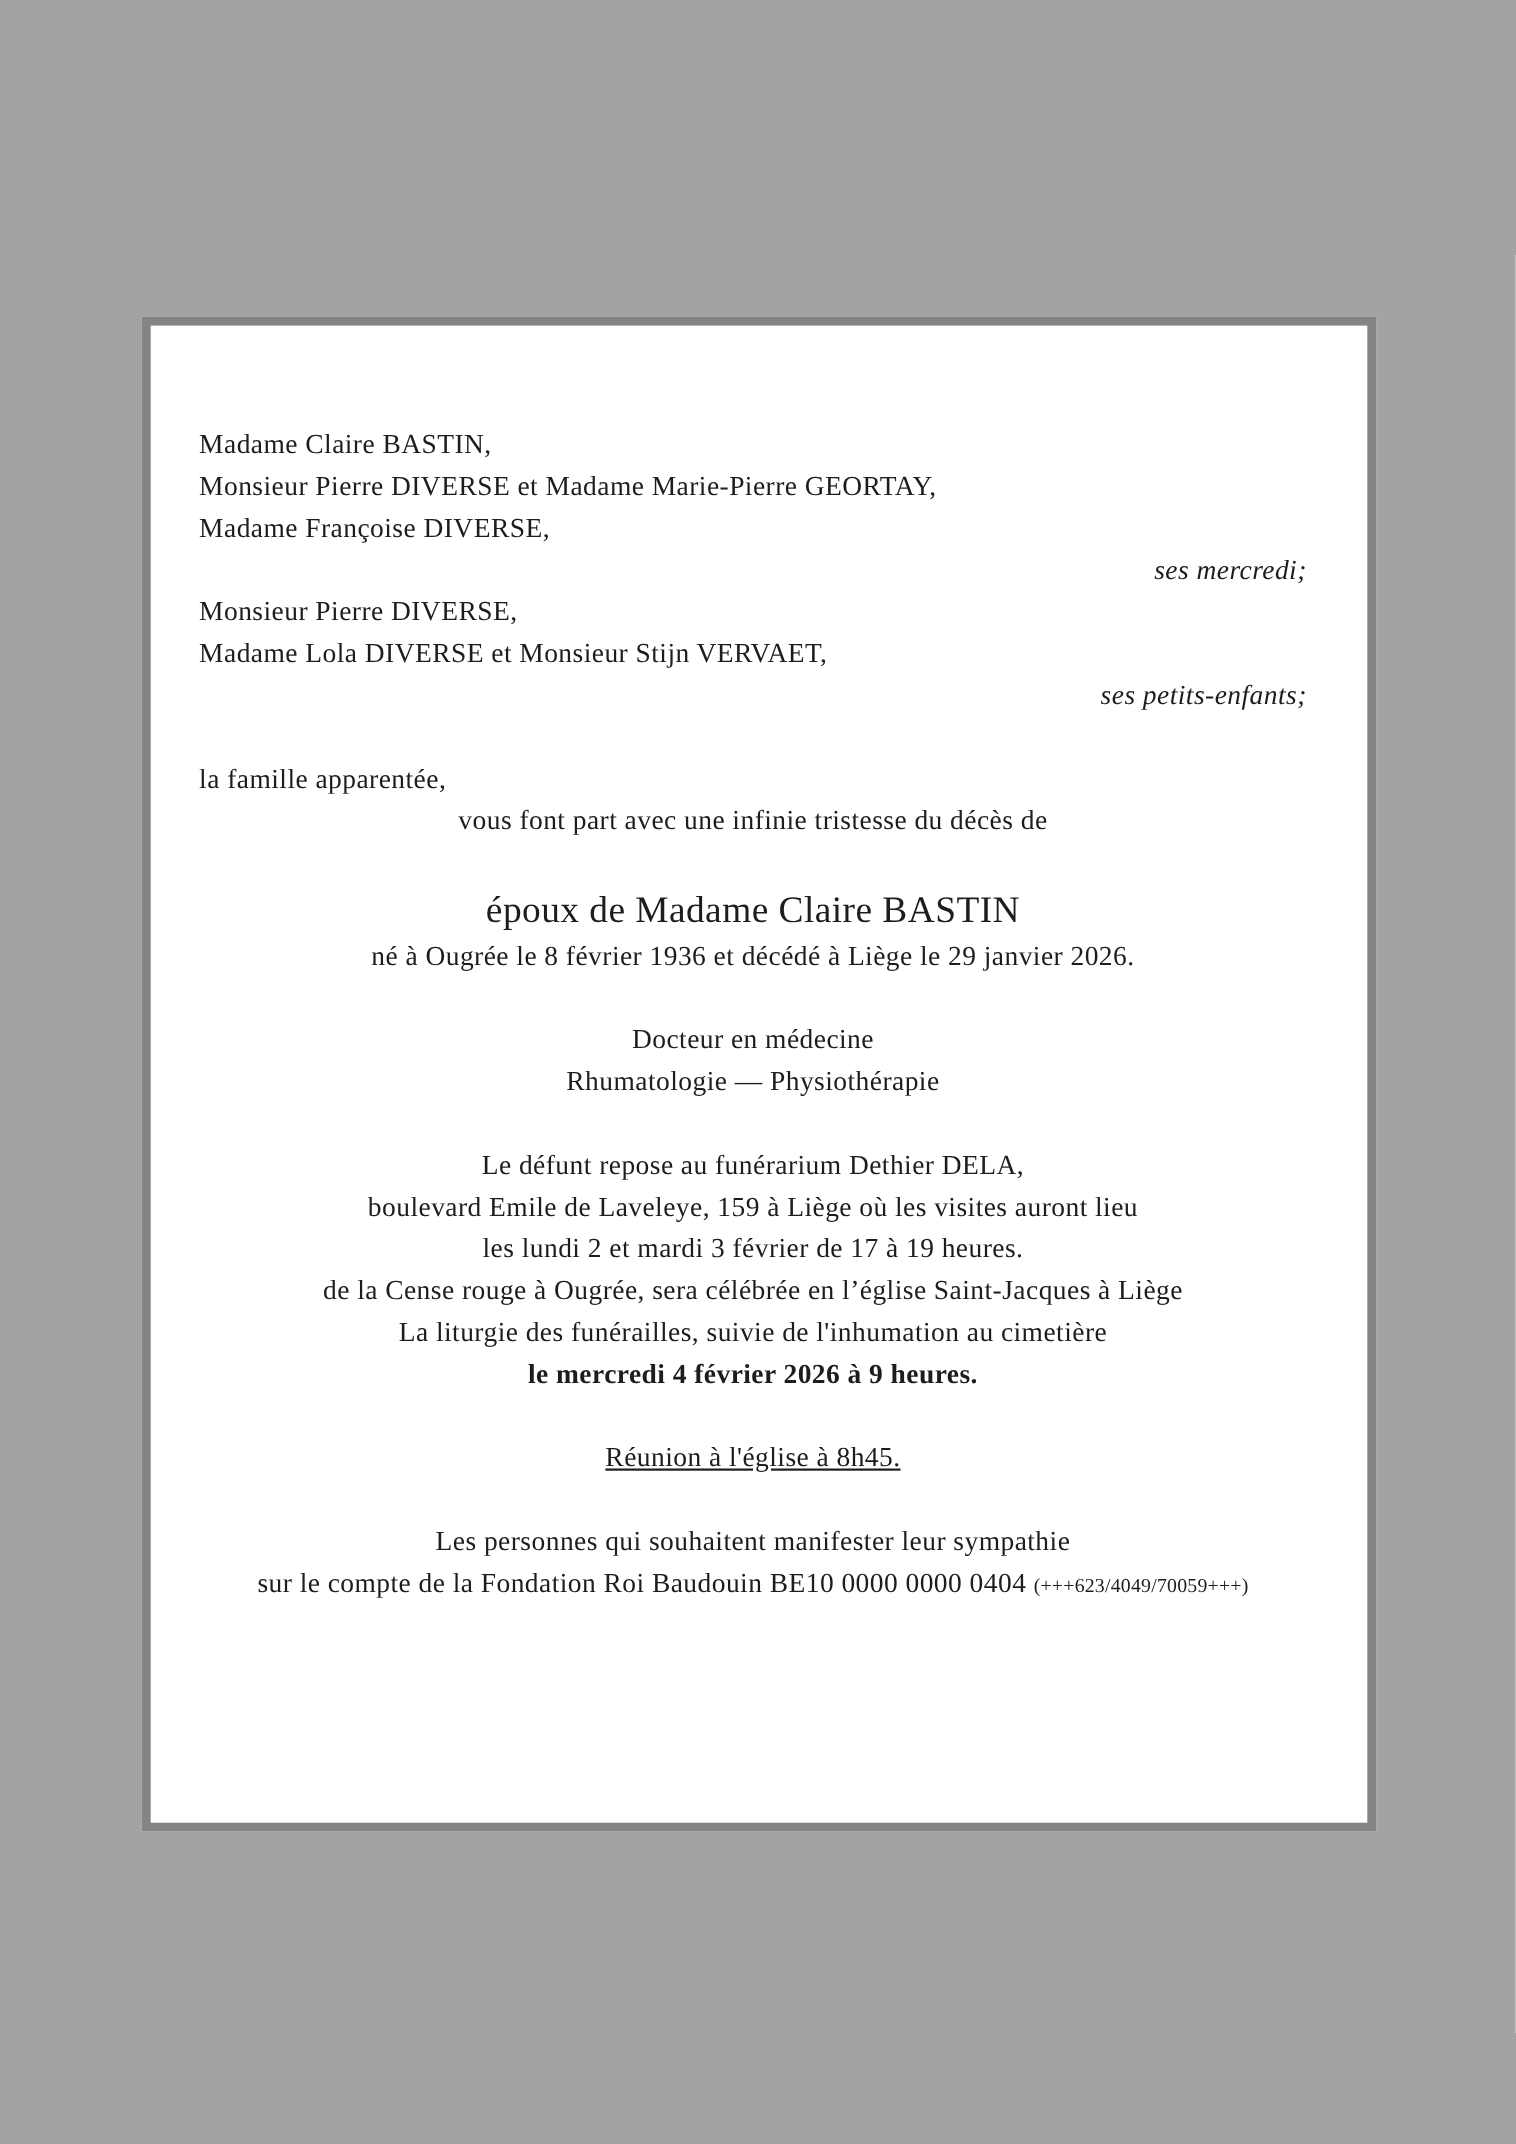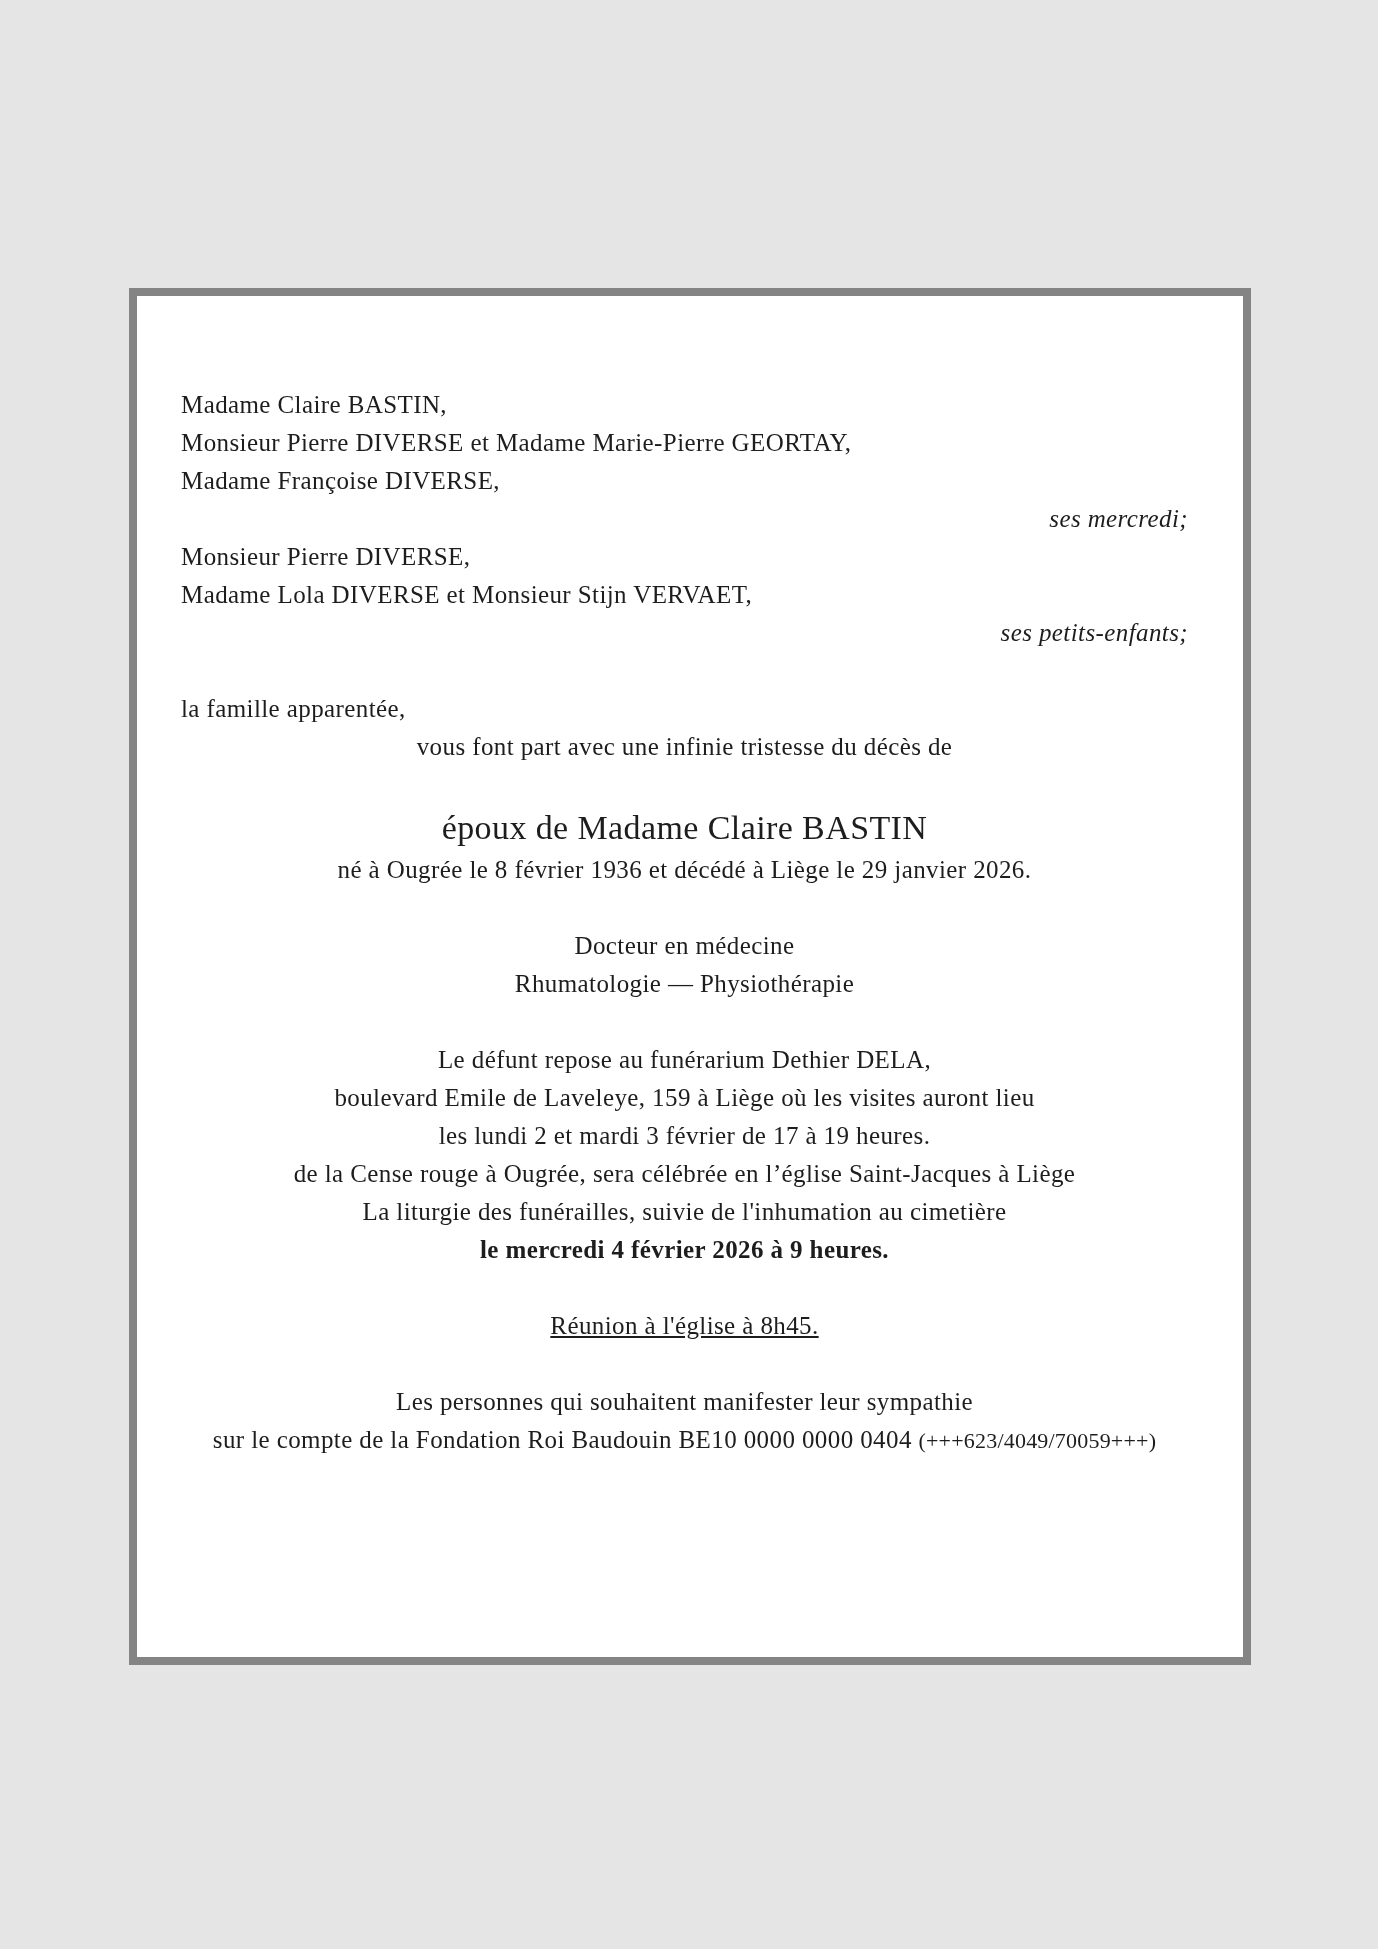--- a/index.html
+++ b/index.html
@@ -1,20 +1,20 @@
 <!DOCTYPE html>
 <html lang="fr"><head>
 <meta charset="utf-8">
 <style>
   html, body { margin: 0; padding: 0; background: #ffffff; }
   .page {
     position: relative;
     width: 1378px;
     height: 1949px;
-    background: #e5e5e5;
+    background: #a3a3a3;
     font-family: "Liberation Serif", "DejaVu Serif", serif;
     color: #1d1d1d;
     overflow: hidden;
   }
   .frame {
     position: absolute;
     left: 129px;
     top: 288px;
     width: 1122px;
     height: 1377px;
@@ -34,21 +34,21 @@
   .center { text-align: center; }
   .italic { font-style: italic; }
   .bold   { font-weight: bold; }
   .underline { text-decoration: underline; }
   .gap { margin-top: 38px !important; }
   .title-line {
     font-size: 34px;
     line-height: 47px;
     letter-spacing: 0.4px;
   }
-  .small-ref { font-size: 22px; letter-spacing: 0.2px; }
+  .small-ref { font-size: 18px; letter-spacing: 0.2px; }
 </style>
 </head>
 <body>
 
 <div class="page">
   <div class="frame">
     <div class="content">
 
       <div>
         <p class="left">Madame Claire BASTIN,</p>

